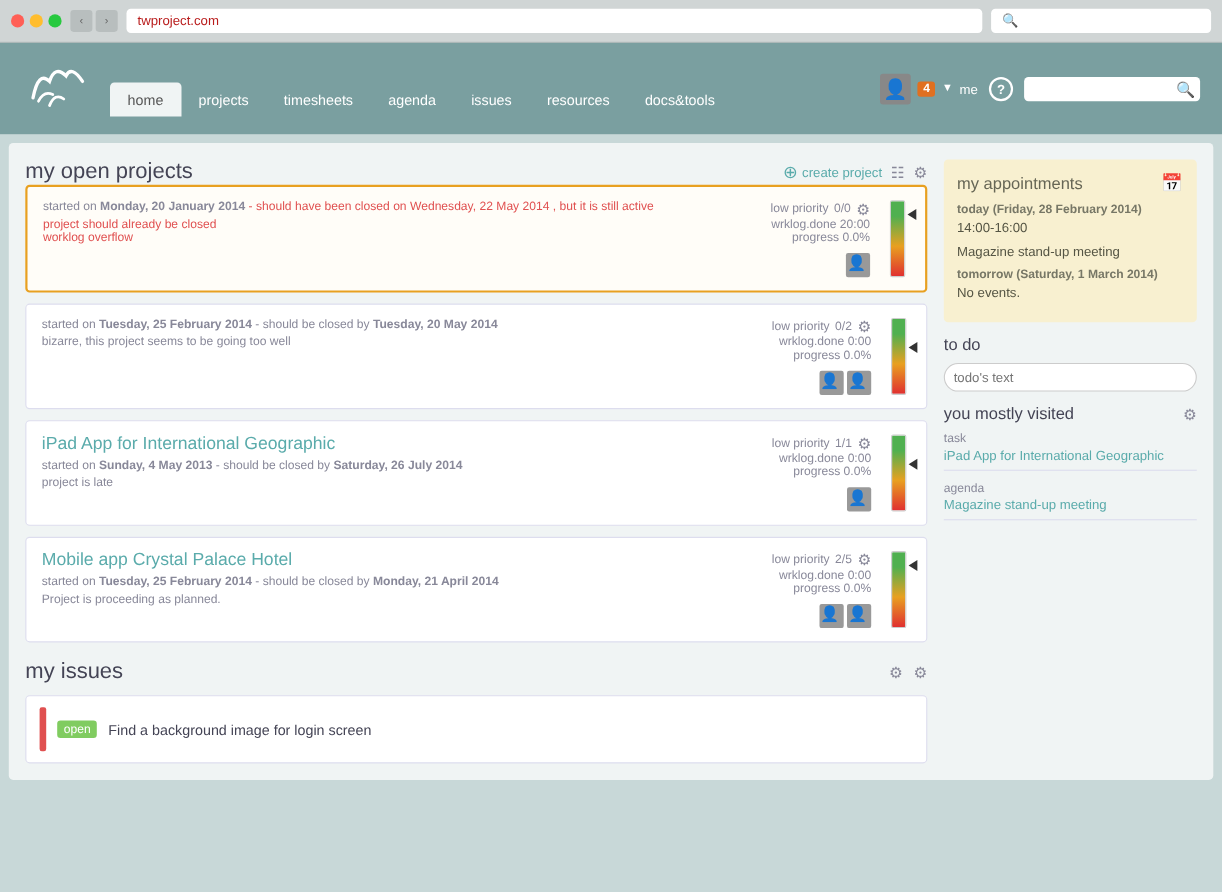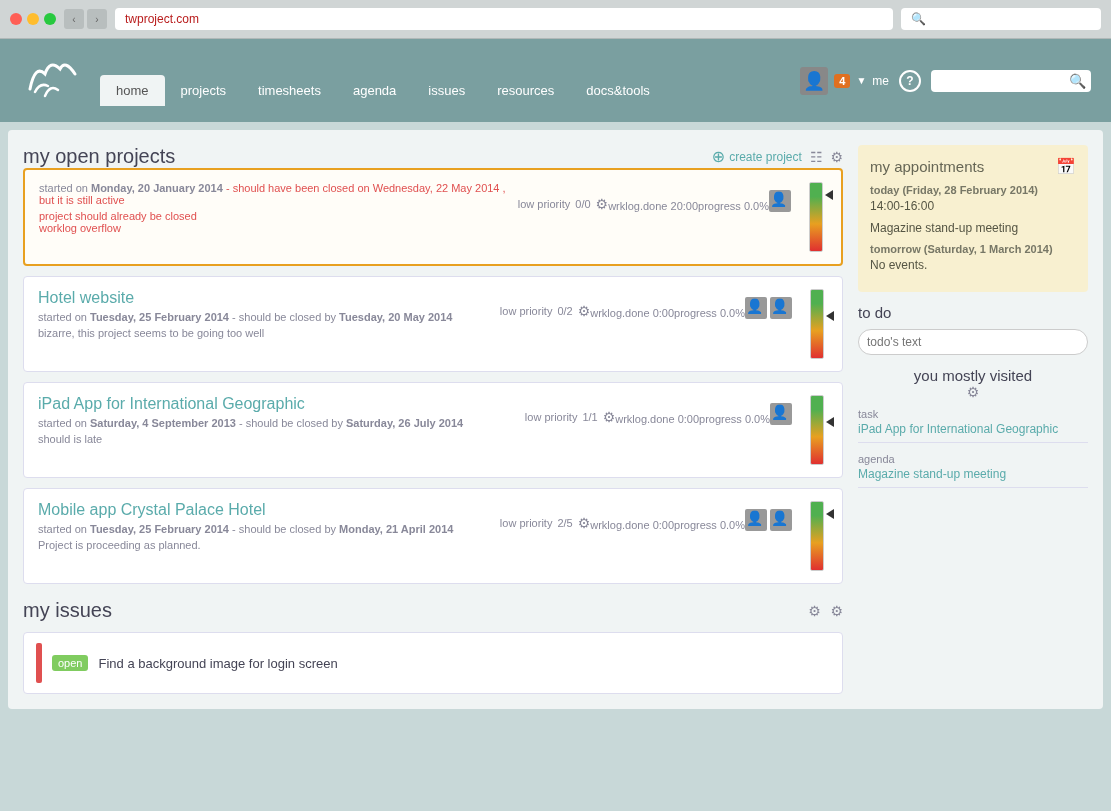--- a/index.html
+++ b/index.html
@@ -244,21 +244,21 @@
     }
     .project-status {
       font-size: 11px;
       color: #e05050;
     }
     .project-status.ok {
       color: #889;
     }
     .project-stats {
       display: flex;
-      flex-direction: row;
+      flex-direction: column;
       align-items: flex-end;
       font-size: 11px;
       color: #889;
       min-width: 100px;
     }
     .priority-row {
       display: flex;
       align-items: center;
       gap: 5px;
     }
@@ -395,21 +395,20 @@
 
     .visited-box {}
     .visited-title {
       font-size: 15px;
       color: #445;
       font-weight: normal;
       margin-bottom: 8px;
       display: flex;
       align-items: center;
       justify-content: space-between;
-      flex-direction: column;
     }
     .visited-item {
       margin-bottom: 10px;
     }
     .visited-category {
       font-size: 11px;
       color: #889;
       margin-bottom: 2px;
     }
     .visited-link {
@@ -576,21 +575,20 @@
         </div>
       </div>
       <div class="gauge-container gauge-level-high">
         <div class="gauge-bar"></div>
         <div class="gauge-indicator" style="bottom:52px;"></div>
       </div>
     </div>
 
     <div class="project-card">
       <div class="project-card-body">
-        <div class="project-name">Hotel website</div>
         <div class="project-meta">
           <span>started on</span>
           <span style="font-weight:bold;"> Tuesday, 25 February 2014</span>
           <span> - should be closed by </span>
           <span style="font-weight:bold;">Tuesday, 20 May 2014</span>
         </div>
         <div class="project-status ok">bizarre, this project seems to be going too well</div>
       </div>
       <div class="project-stats">
         <div class="priority-row">
@@ -609,25 +607,25 @@
         <div class="gauge-bar"></div>
         <div class="gauge-indicator" style="bottom:38px;"></div>
       </div>
     </div>
 
     <div class="project-card">
       <div class="project-card-body">
         <div class="project-name">iPad App for International Geographic</div>
         <div class="project-meta">
           <span>started on</span>
-          <span style="font-weight:bold;"> Saturday, 4 September 2013</span>
+          <span style="font-weight:bold;"> Sunday, 4 May 2013</span>
           <span> - should be closed by </span>
           <span style="font-weight:bold;">Saturday, 26 July 2014</span>
         </div>
-        <div class="project-status ok">should is late</div>
+        <div class="project-status ok">project is late</div>
       </div>
       <div class="project-stats">
         <div class="priority-row">
           <span>low priority</span>
           <span> <span>1/1</span></span>
           <span class="stats-icon">⚙</span>
         </div>
         <div>wrklog.done <span>0:00</span></div>
         <div>progress <span>0.0%</span></div>
         <div class="card-avatars">

